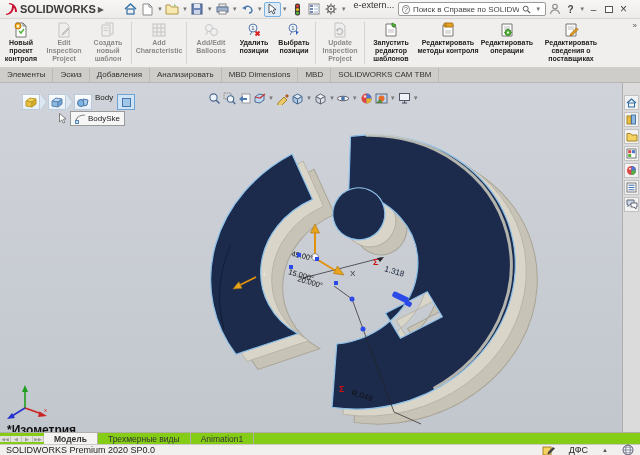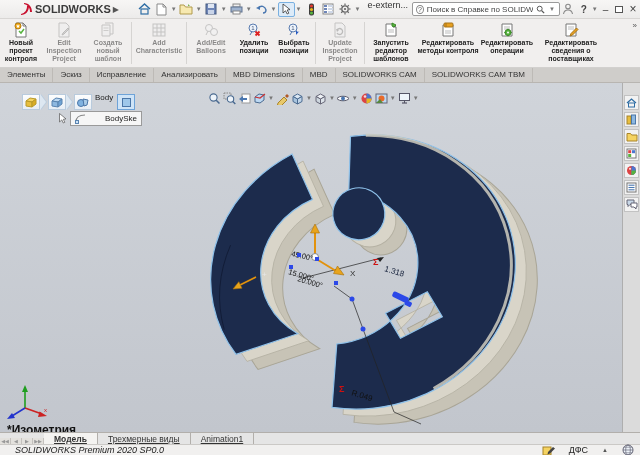--- a/index.html
+++ b/index.html
@@ -1,21 +1,21 @@
 <!DOCTYPE html>
 <html><head>
 <meta charset="utf-8">
 <style>
   * { margin:0; padding:0; box-sizing:border-box; }
   html,body { width:640px; height:455px; overflow:hidden; font-family:"Liberation Sans",sans-serif; background:#c6cad1; }
   .abs { position:absolute; }
   #app { position:relative; width:640px; height:455px; background:#c6cad1; }
 
   
-  #titlebar { left:0; top:0; width:640px; height:19px; background:linear-gradient(#f7f6f5,#ecebea); border-bottom:1px solid #d8d6d4; display:flex; align-items:center; font-size:9px; color:#333;padding-left:15px; }
+  #titlebar { left:0; top:0; width:640px; height:19px; background:linear-gradient(#f7f6f5,#ecebea); border-bottom:1px solid #d8d6d4; display:flex; align-items:center; font-size:9px; color:#333; }
   .logo-wrap { display:flex; align-items:center; gap:2px; padding:0 4px; }
   .logo-text { font-weight:bold; font-size:11px; color:#3a3a3a; letter-spacing:0; }
   .logo-text b { color:#3a3a3a; }
   .tb-ic { width:17px; height:15px; display:flex; align-items:center; justify-content:center; flex:0 0 auto; }
   .caret { font-size:6px; color:#777; margin:0 1px; flex:0 0 auto; }
   .tool-selected { border:1px solid #7ab0e0; background:#ddebf8; border-radius:2px; }
   #doc-title { margin:0 4px 8px 6px; color:#333; white-space:nowrap; }
   #search-box { display:flex; align-items:center; gap:3px; border:1px solid #9a9a9a; background:#fff; height:14px; padding:0 3px; width:148px; border-radius:2px; }
   #search-box .ph { font-size:8px; color:#444; white-space:nowrap; overflow:hidden; }
   .qmark { width:9px; height:9px; border:1px solid #888; border-radius:50%; font-size:7px; color:#555; display:flex; align-items:center; justify-content:center; }
@@ -38,44 +38,44 @@
   
   #viewport { left:0; top:83px; width:640px; height:349px; background:linear-gradient(#d0d4da,#c2c6cd); overflow:hidden; }
 
   
   #breadcrumb { left:22px; top:10px; display:flex; align-items:center; height:18px; font-size:8px; color:#222; }
   .bc-chip { display:flex; align-items:center; justify-content:center; width:18px; height:16px; background:linear-gradient(#fdfdfd,#e8eef5); border:1px solid #b9cbdd; }
   .bc-sep { width:0; height:0; border-top:8px solid transparent; border-bottom:8px solid transparent; border-left:6px solid #dde7f1; margin-right:2px; filter:drop-shadow(1px 0 0 #b9cbdd); }
   .bc-label { margin:0 4px 9px 3px; }
   .bc-selected { background:#cfe4f7; border:1px solid #6ea3d8; }
   #bc-row2 { left:58px; top:28px; display:flex; align-items:center; gap:3px; font-size:8px; color:#222; }
-  .sk-chip { display:flex; align-items:center; gap:19px; background:#f6f6f6; border:1px solid #9a9a9a; height:15px; padding:0 4px; }
+  .sk-chip { display:flex; align-items:center; gap:2px; background:#f6f6f6; border:1px solid #9a9a9a; height:15px; padding:0 4px; }
 
   
   #headsup { left:207px; top:7px; display:flex; align-items:center; height:16px; }
   .hu-ic { width:15px; height:15px; display:flex; align-items:center; justify-content:center; flex:0 0 auto; }
 
   
   #taskpane { left:622px; top:0; width:18px; height:349px; background:#dbdbdb; border-left:1px solid #aeaeae; }
   .tp-ic { width:15px; height:15px; margin:2px auto 2px auto; background:#f2f2f2; border:1px solid #c2c2c2; display:flex; align-items:center; justify-content:center; }
 
   
   #view-label { left:7px; top:340px; font-size:12px; font-weight:bold; color:#111; }
 
   
 
   
-  #bottombar { left:0; top:432px; width:640px; height:12px; background:#e5e5e5; border-top:1px solid #b2afab; display:flex; align-items:flex-end; font-size:8.5px; color:#333;text-decoration:underline; }
+  #bottombar { left:0; top:432px; width:640px; height:12px; background:#84cc16; border-top:1px solid #b2afab; display:flex; align-items:center; font-size:8.5px; color:#333; }
   .nav-btn { width:11px; display:flex; align-items:center; justify-content:center; font-size:5px; color:#999; background:#e3e1dd; border-right:1px solid #c4c1bd; }
   .doc-tab { padding:1px 10px 0 10px; border-right:1px solid #b2afab; white-space:nowrap; }
   .doc-tab.active { background:#f4f3f1; font-weight:bold; }
 
   
   #statusbar { left:0; top:444px; width:640px; height:11px; background:#f1f0ef; border-top:1px solid #cbc9c6; display:flex; align-items:center; font-size:9px; color:#222; }
-  #status-left { margin-left:15px;font-style:italic; }
+  #status-left { margin-left:6px; }
   #status-right { margin-left:auto; display:flex; align-items:center; gap:14px; margin-right:6px;justify-content:flex-end; }
   #status-mode { font-size:9px; }
   .tiny-caret { font-size:6px; color:#555; }
 </style>
 </head>
 <body>
 
 <div id="app">
 
   <div id="titlebar" class="abs">
@@ -317,25 +317,24 @@
           <path d="M13.5 6 l-5.5 5.5 -1 2.5 2.5 -1 5.5 -5.5 z" fill="#e8a020" stroke="#a8751a"></path>
         </svg>
       <span class="lbl">Редактировать сведения о поставщиках</span>
     </div>
     <span id="cm-overflow">»</span>
   </div>
 
   <div id="tabrow" class="abs">
     <span class="tab">Элементы</span>
     <span class="tab">Эскиз</span>
-    <span class="tab">Исправление</span>
+    <span class="tab">Добавления</span>
     <span class="tab">Анализировать</span>
     <span class="tab">MBD Dimensions</span>
     <span class="tab">MBD</span>
-    <span class="tab">SOLIDWORKS CAM</span>
     <span class="tab">SOLIDWORKS CAM TBM</span>
 
   </div>
 
   <div id="viewport" class="abs">
 
     <svg class="abs" style="left:0;top:0" width="640" height="349" viewBox="0 0 640 349">
       <g transform="translate(0,-83)">
 
         <g transform="translate(384,287) rotate(-15)">

